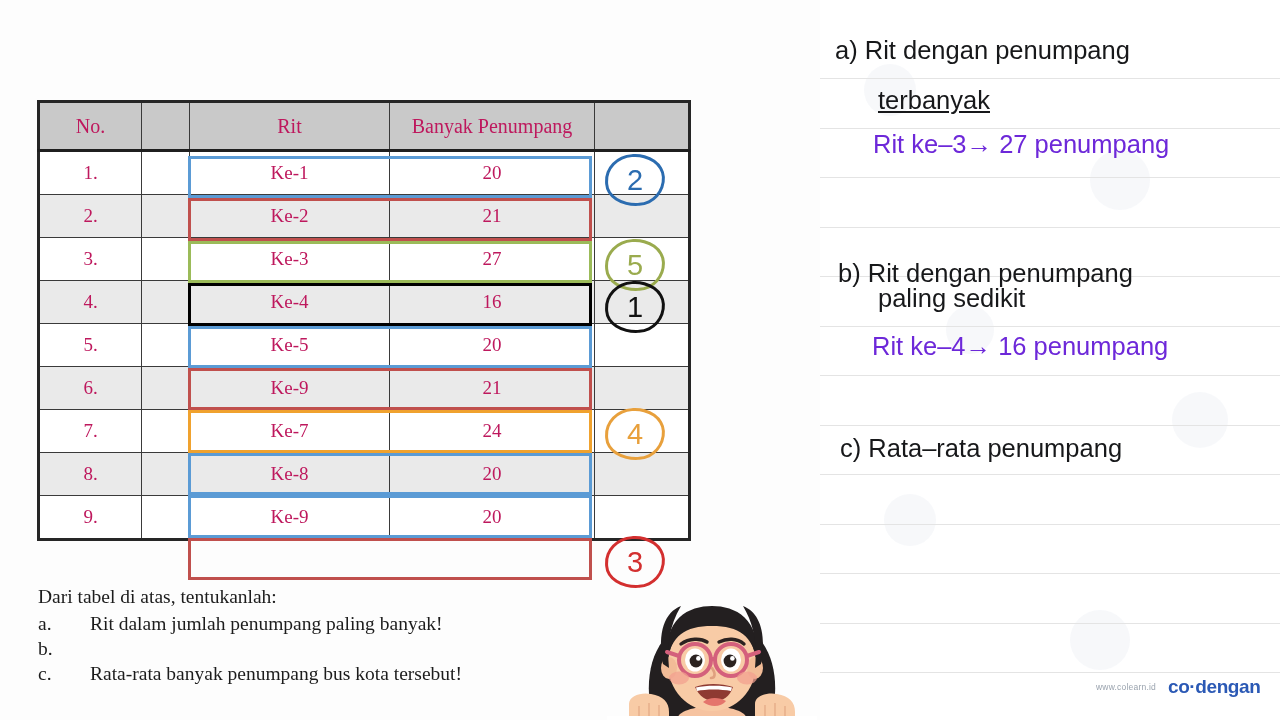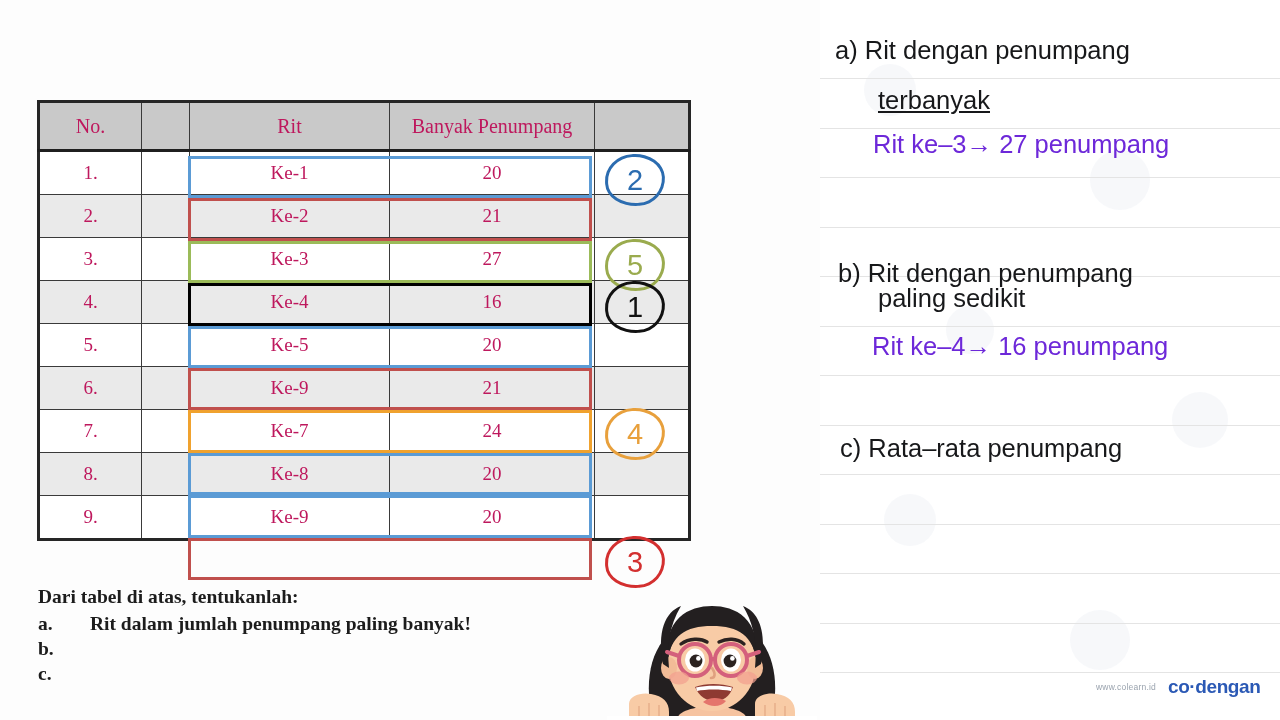--- a/index.html
+++ b/index.html
@@ -70,21 +70,21 @@
     border:3.5px solid currentColor;
     border-radius:48% 52% 46% 54% / 52% 48% 54% 46%;
     transform:rotate(-3deg);
     background:transparent;
   }
   .mark span{transform:rotate(3deg);line-height:1;}
   
   #question-block{
     position:absolute;left:38px;top:585px;width:600px;
     font-family:"Liberation Serif", serif;
-    font-size:19.5px;font-weight:bold;color:#1c1c1c;
+    font-size:19.5px;font-weight:normal;color:#1c1c1c;
     line-height:1.28;
   }
   #question-block .q-head{margin-bottom:2px;}
   .q-row{display:flex;}
   .q-row .q-let{width:52px;flex:0 0 52px;}
   
   #mascot{
     position:absolute;left:607px;top:592px;width:210px;height:128px;
     overflow:hidden;
   }
@@ -246,20 +246,21 @@
     <div class="q-head">Dari tabel di atas, tentukanlah:</div>
     <div class="q-row">
       <div class="q-let">a.</div>
       <div>Rit dalam jumlah penumpang paling banyak!</div>
     </div>
     <div class="q-row">
       <div class="q-let">b.</div>
     </div>
     <div class="q-row">
       <div class="q-let">c.</div>
+      <div>Rata-rata banyak penumpang bus kota tersebut!</div>
     </div>
   </div>
 
   <div id="mascot">
     <svg width="210" height="128" viewBox="0 0 210 128" xmlns="http://www.w3.org/2000/svg">
 
       <path d="M46 128 C34 82 46 28 105 26 C164 28 176 82 164 128 Z" fill="#231f20"></path>
 
       <path d="M70 128 C70 110 140 110 140 128 Z" fill="#f6c3a0"></path>
 

